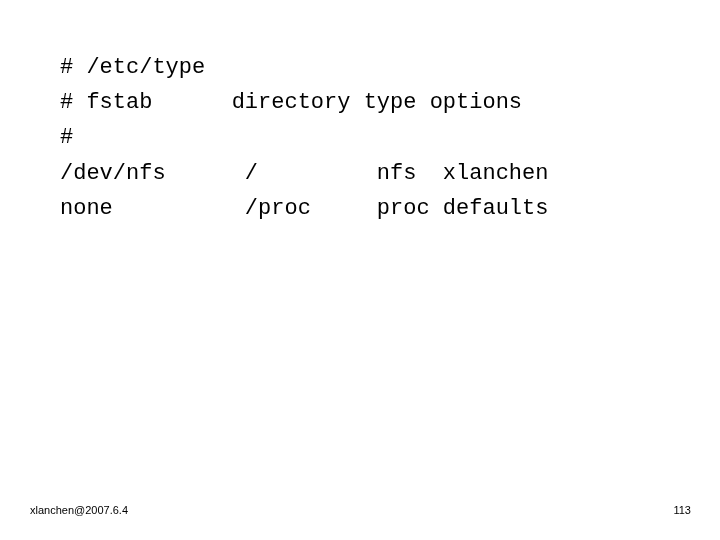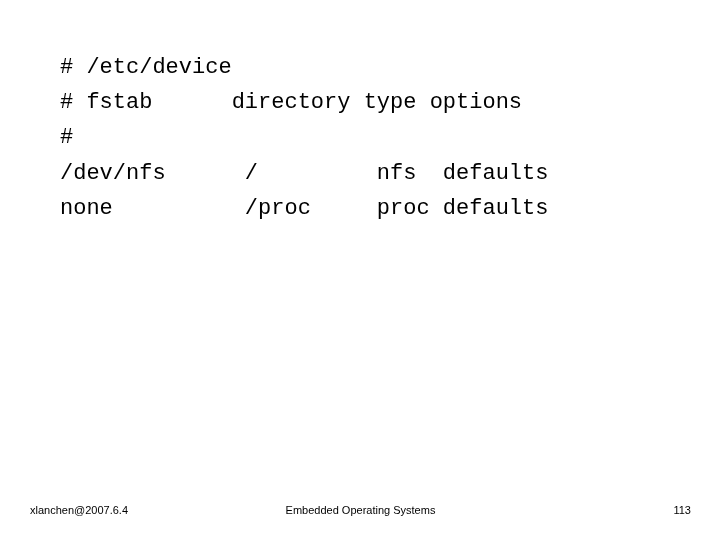--- a/index.html
+++ b/index.html
@@ -58,24 +58,23 @@
     }
     .footer-right {
       text-align: right;
     }
   </style>
 </head>
 <body>
 
 <div class="slide">
 
-  <div class="code-block"><span># /etc/device</span>
+  <div class="code-block"><span># /etc/type</span>
 <span># fstab      directory type options</span>
 <span>#</span>
-<span>/dev/nfs      /         nfs  defaults</span>
+<span>/dev/nfs      /         nfs  xlanchen</span>
 <span>none          /proc     proc defaults</span></div>
 
   <div class="footer">
     <span class="footer-left">xlanchen@2007.6.4</span>
-    <span class="footer-center">Embedded Operating Systems</span>
     <span class="footer-right">113</span>
   </div>
 </div>
 
 </body></html>

